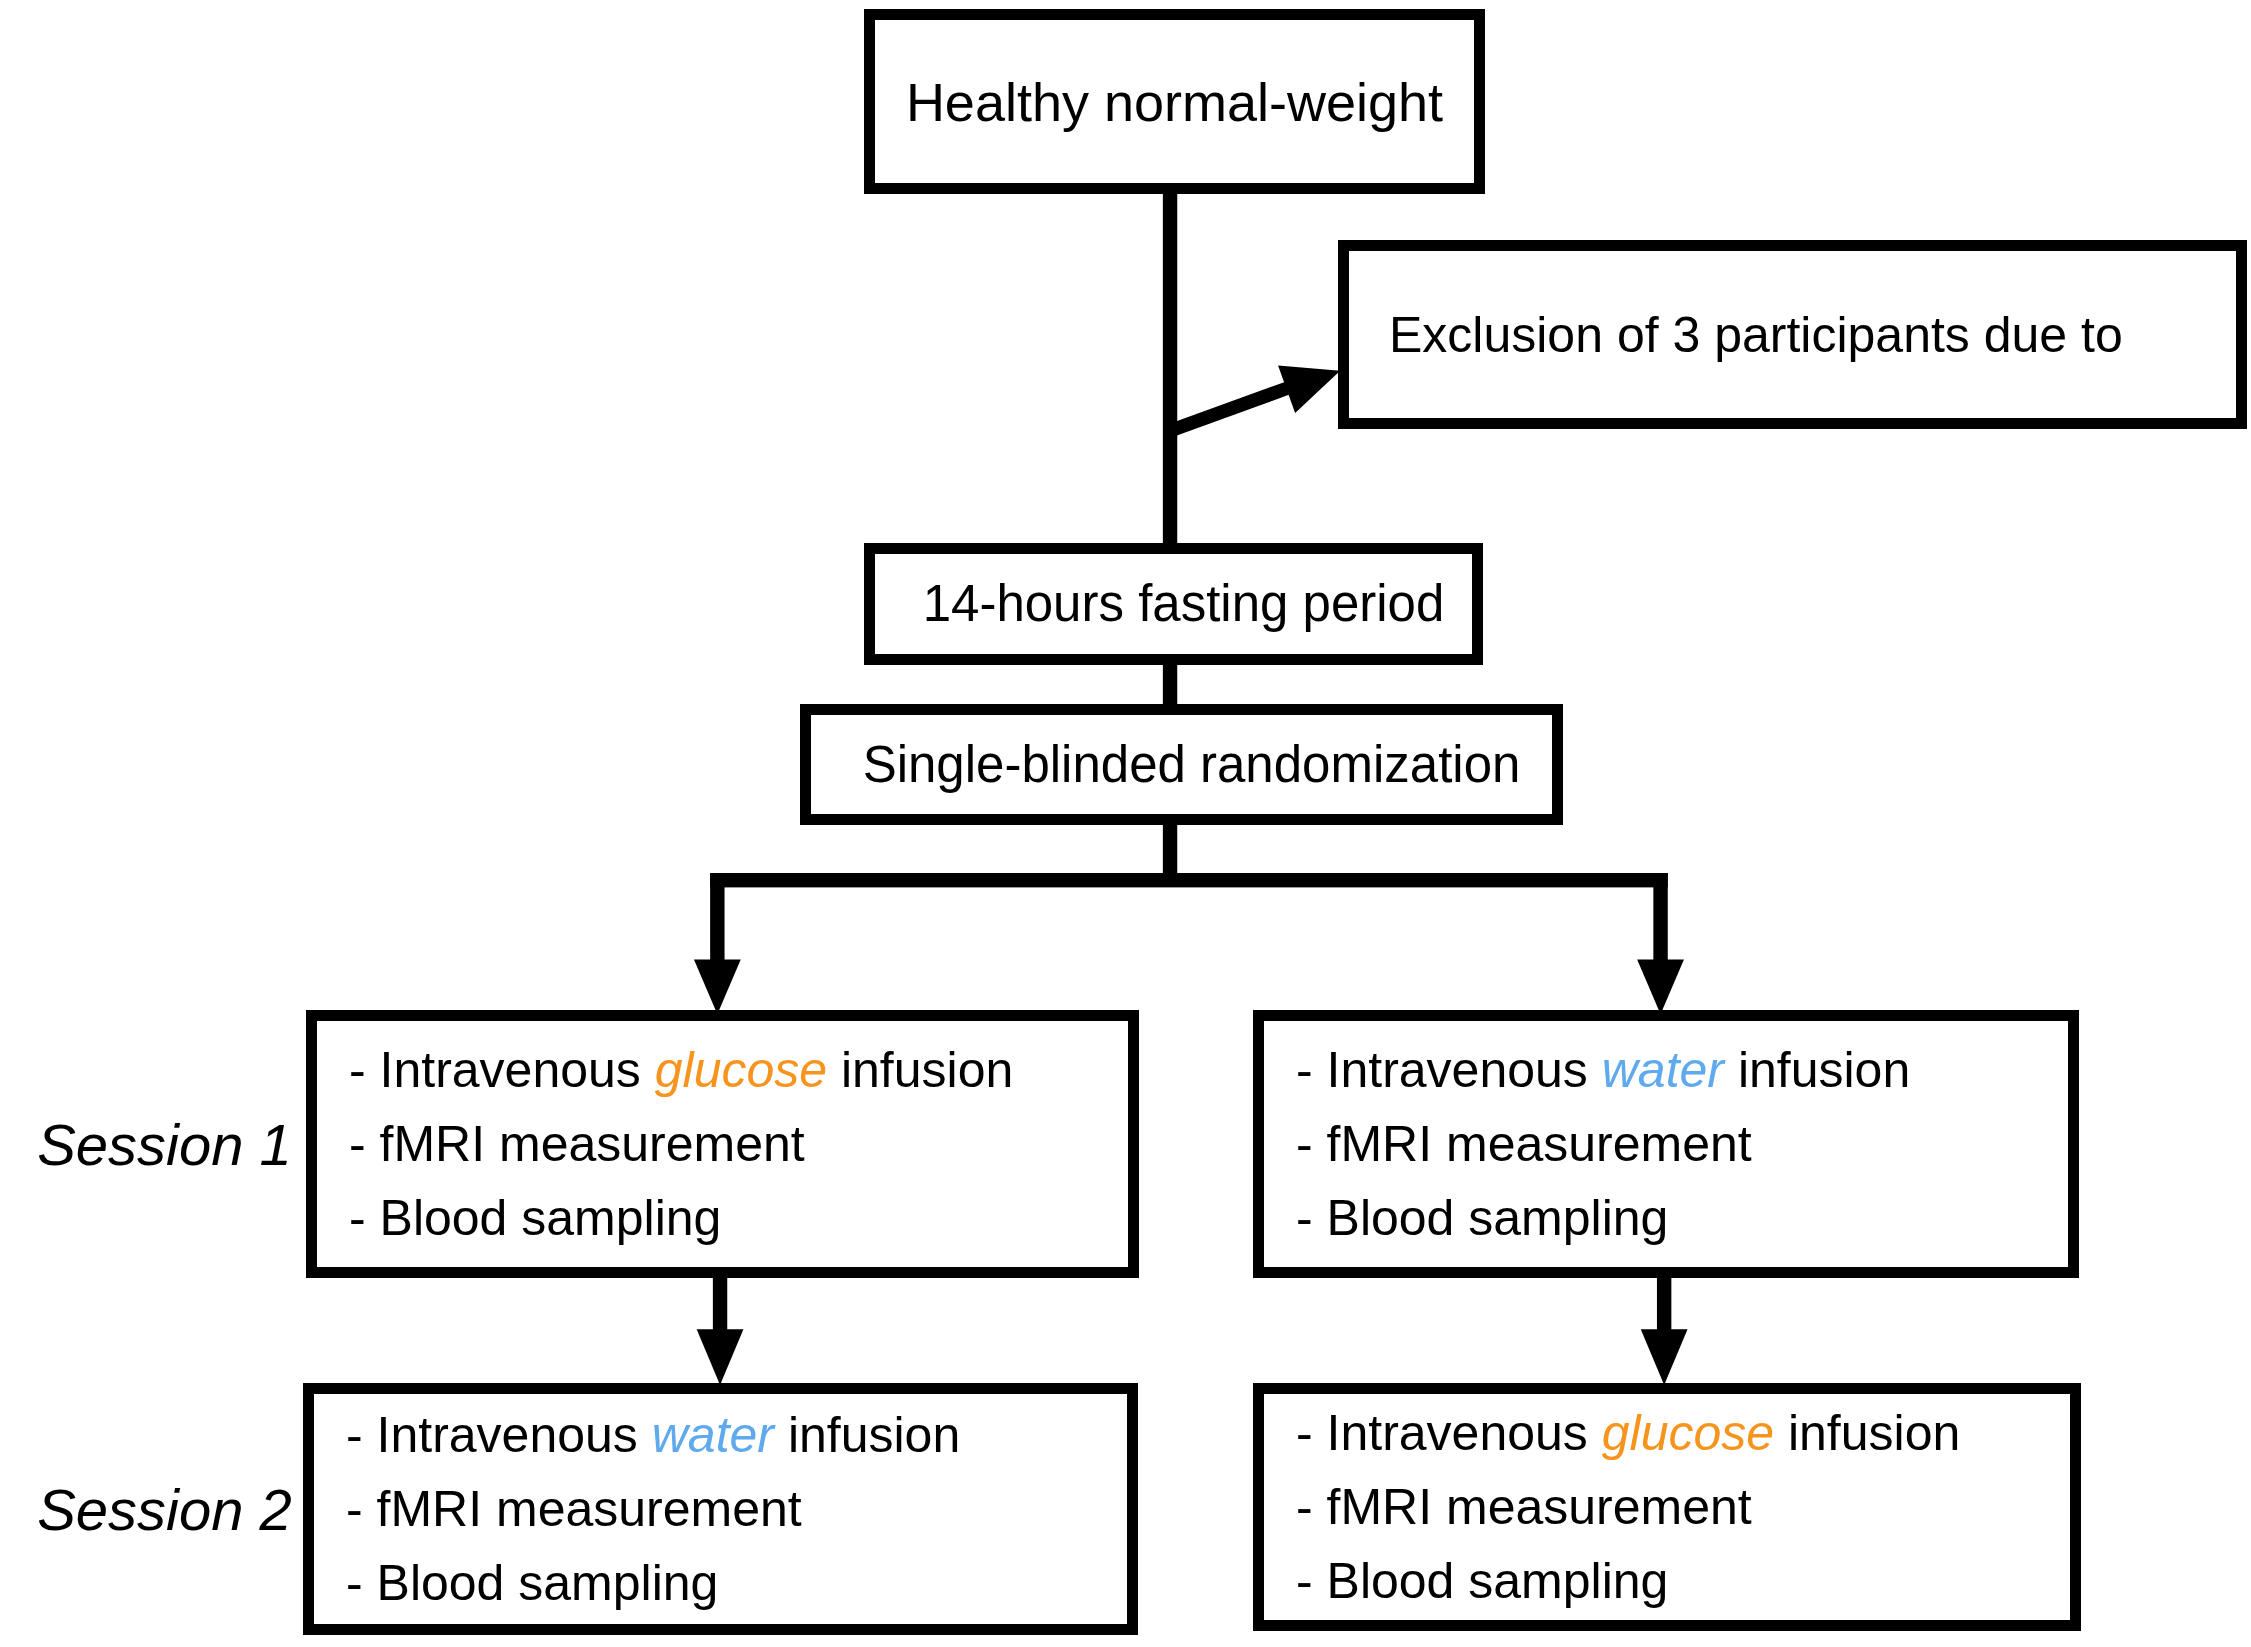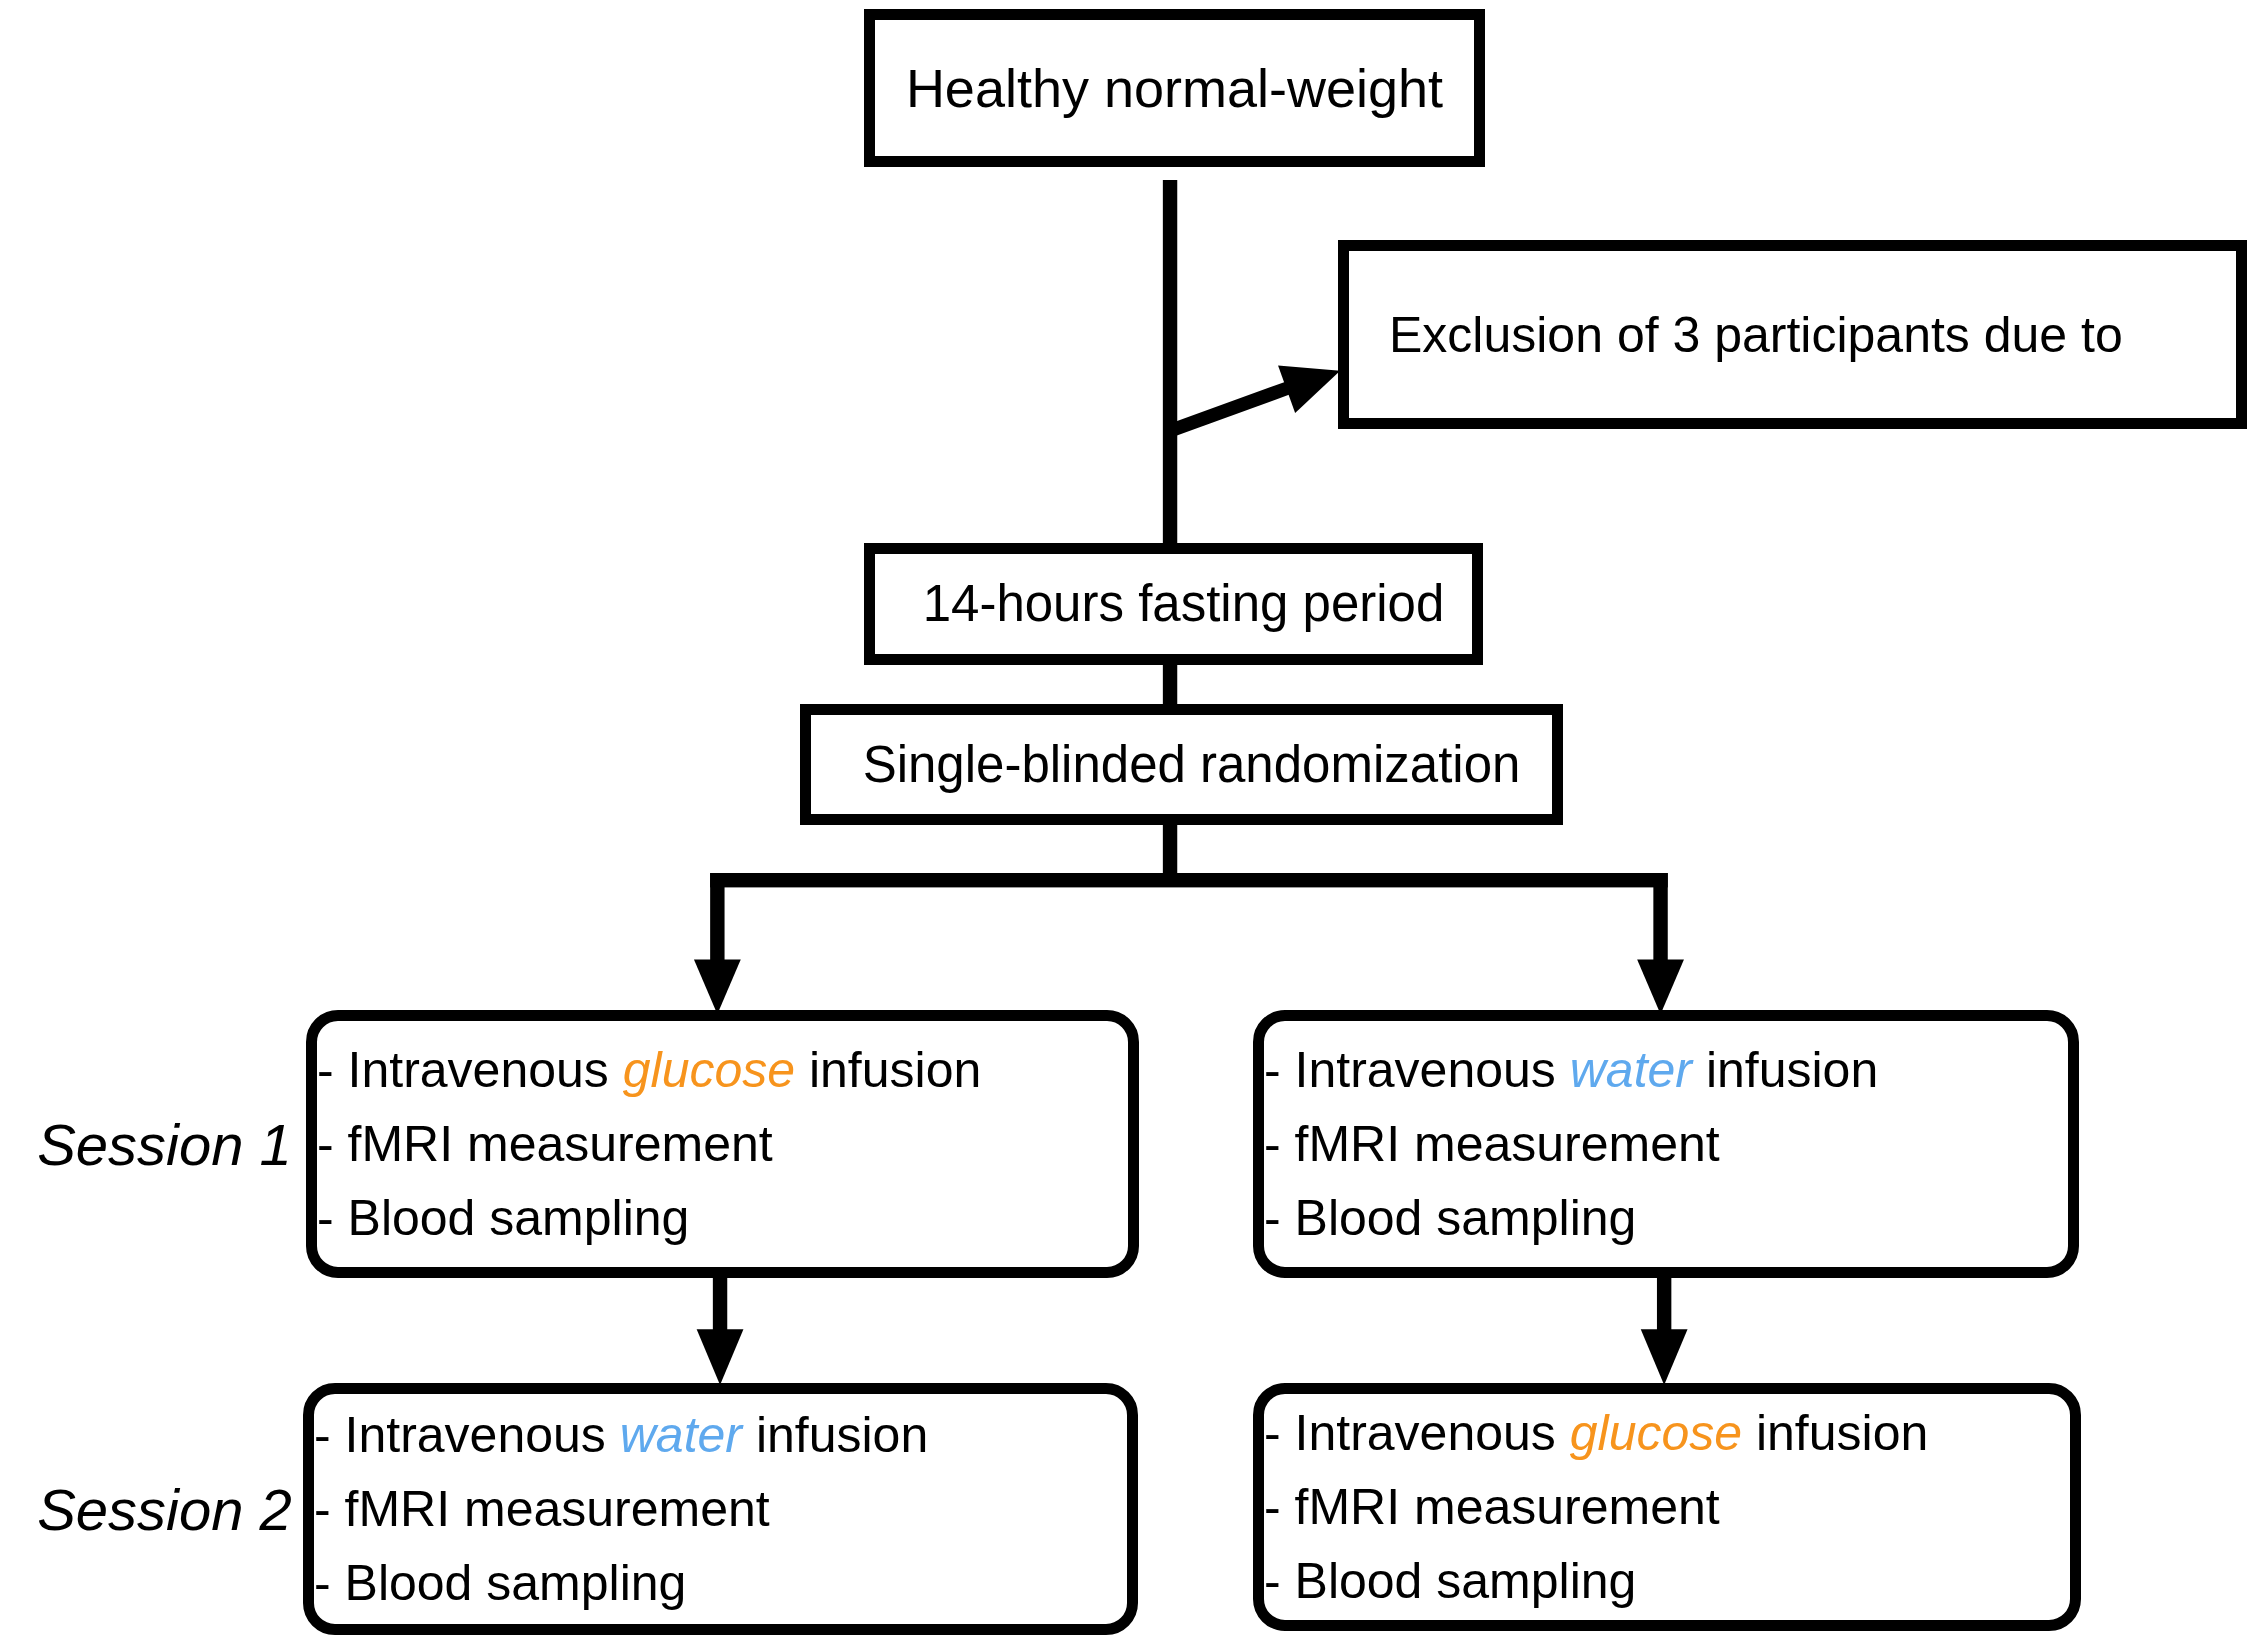--- a/index.html
+++ b/index.html
@@ -46,21 +46,21 @@
     line-height: 70px;
   }
   .mid-text {
     font-size: 51px;
     line-height: 70px;
     padding-left: 20px;
   }
   .session-box {
     font-size: 50px;
     line-height: 74px;
-    border-radius: 32px;
+    padding-left: 32px;
   }
   .exclusion-box {
     font-size: 50px;
     line-height: 72px;
     padding-left: 40px;
   }
   .hl {
     font-style: italic;
   }
   .hl-glucose {
@@ -104,21 +104,21 @@
     <rect x="1837" y="970" width="16" height="102" fill="#000000"></rect>
     <polygon points="1819,1066 1871,1066 1845,1127" fill="#000000"></polygon>
 
     <rect x="792" y="1418" width="16" height="64" fill="#000000"></rect>
     <polygon points="774,1477 826,1477 800,1539" fill="#000000"></polygon>
 
     <rect x="1841" y="1418" width="16" height="64" fill="#000000"></rect>
     <polygon points="1823,1477 1875,1477 1849,1539" fill="#000000"></polygon>
   </svg>
 
-  <div class="box centered big-text" style="left:864px; top:9px; width:621px; height:158px;">
+  <div class="box centered big-text" style="left:864px; top:9px; width:621px; height:185px;">
     <div class="line">Healthy normal-weight</div>
   </div>
 
   <div class="box exclusion-box" style="left:1338px; top:240px; width:909px; height:189px;">
     <div class="line">Exclusion of 3 participants due to</div>
   </div>
 
   <div class="box centered mid-text" style="left:864px; top:543px; width:619px; height:122px;">
     <div class="line">14-hours fasting period</div>
   </div>

